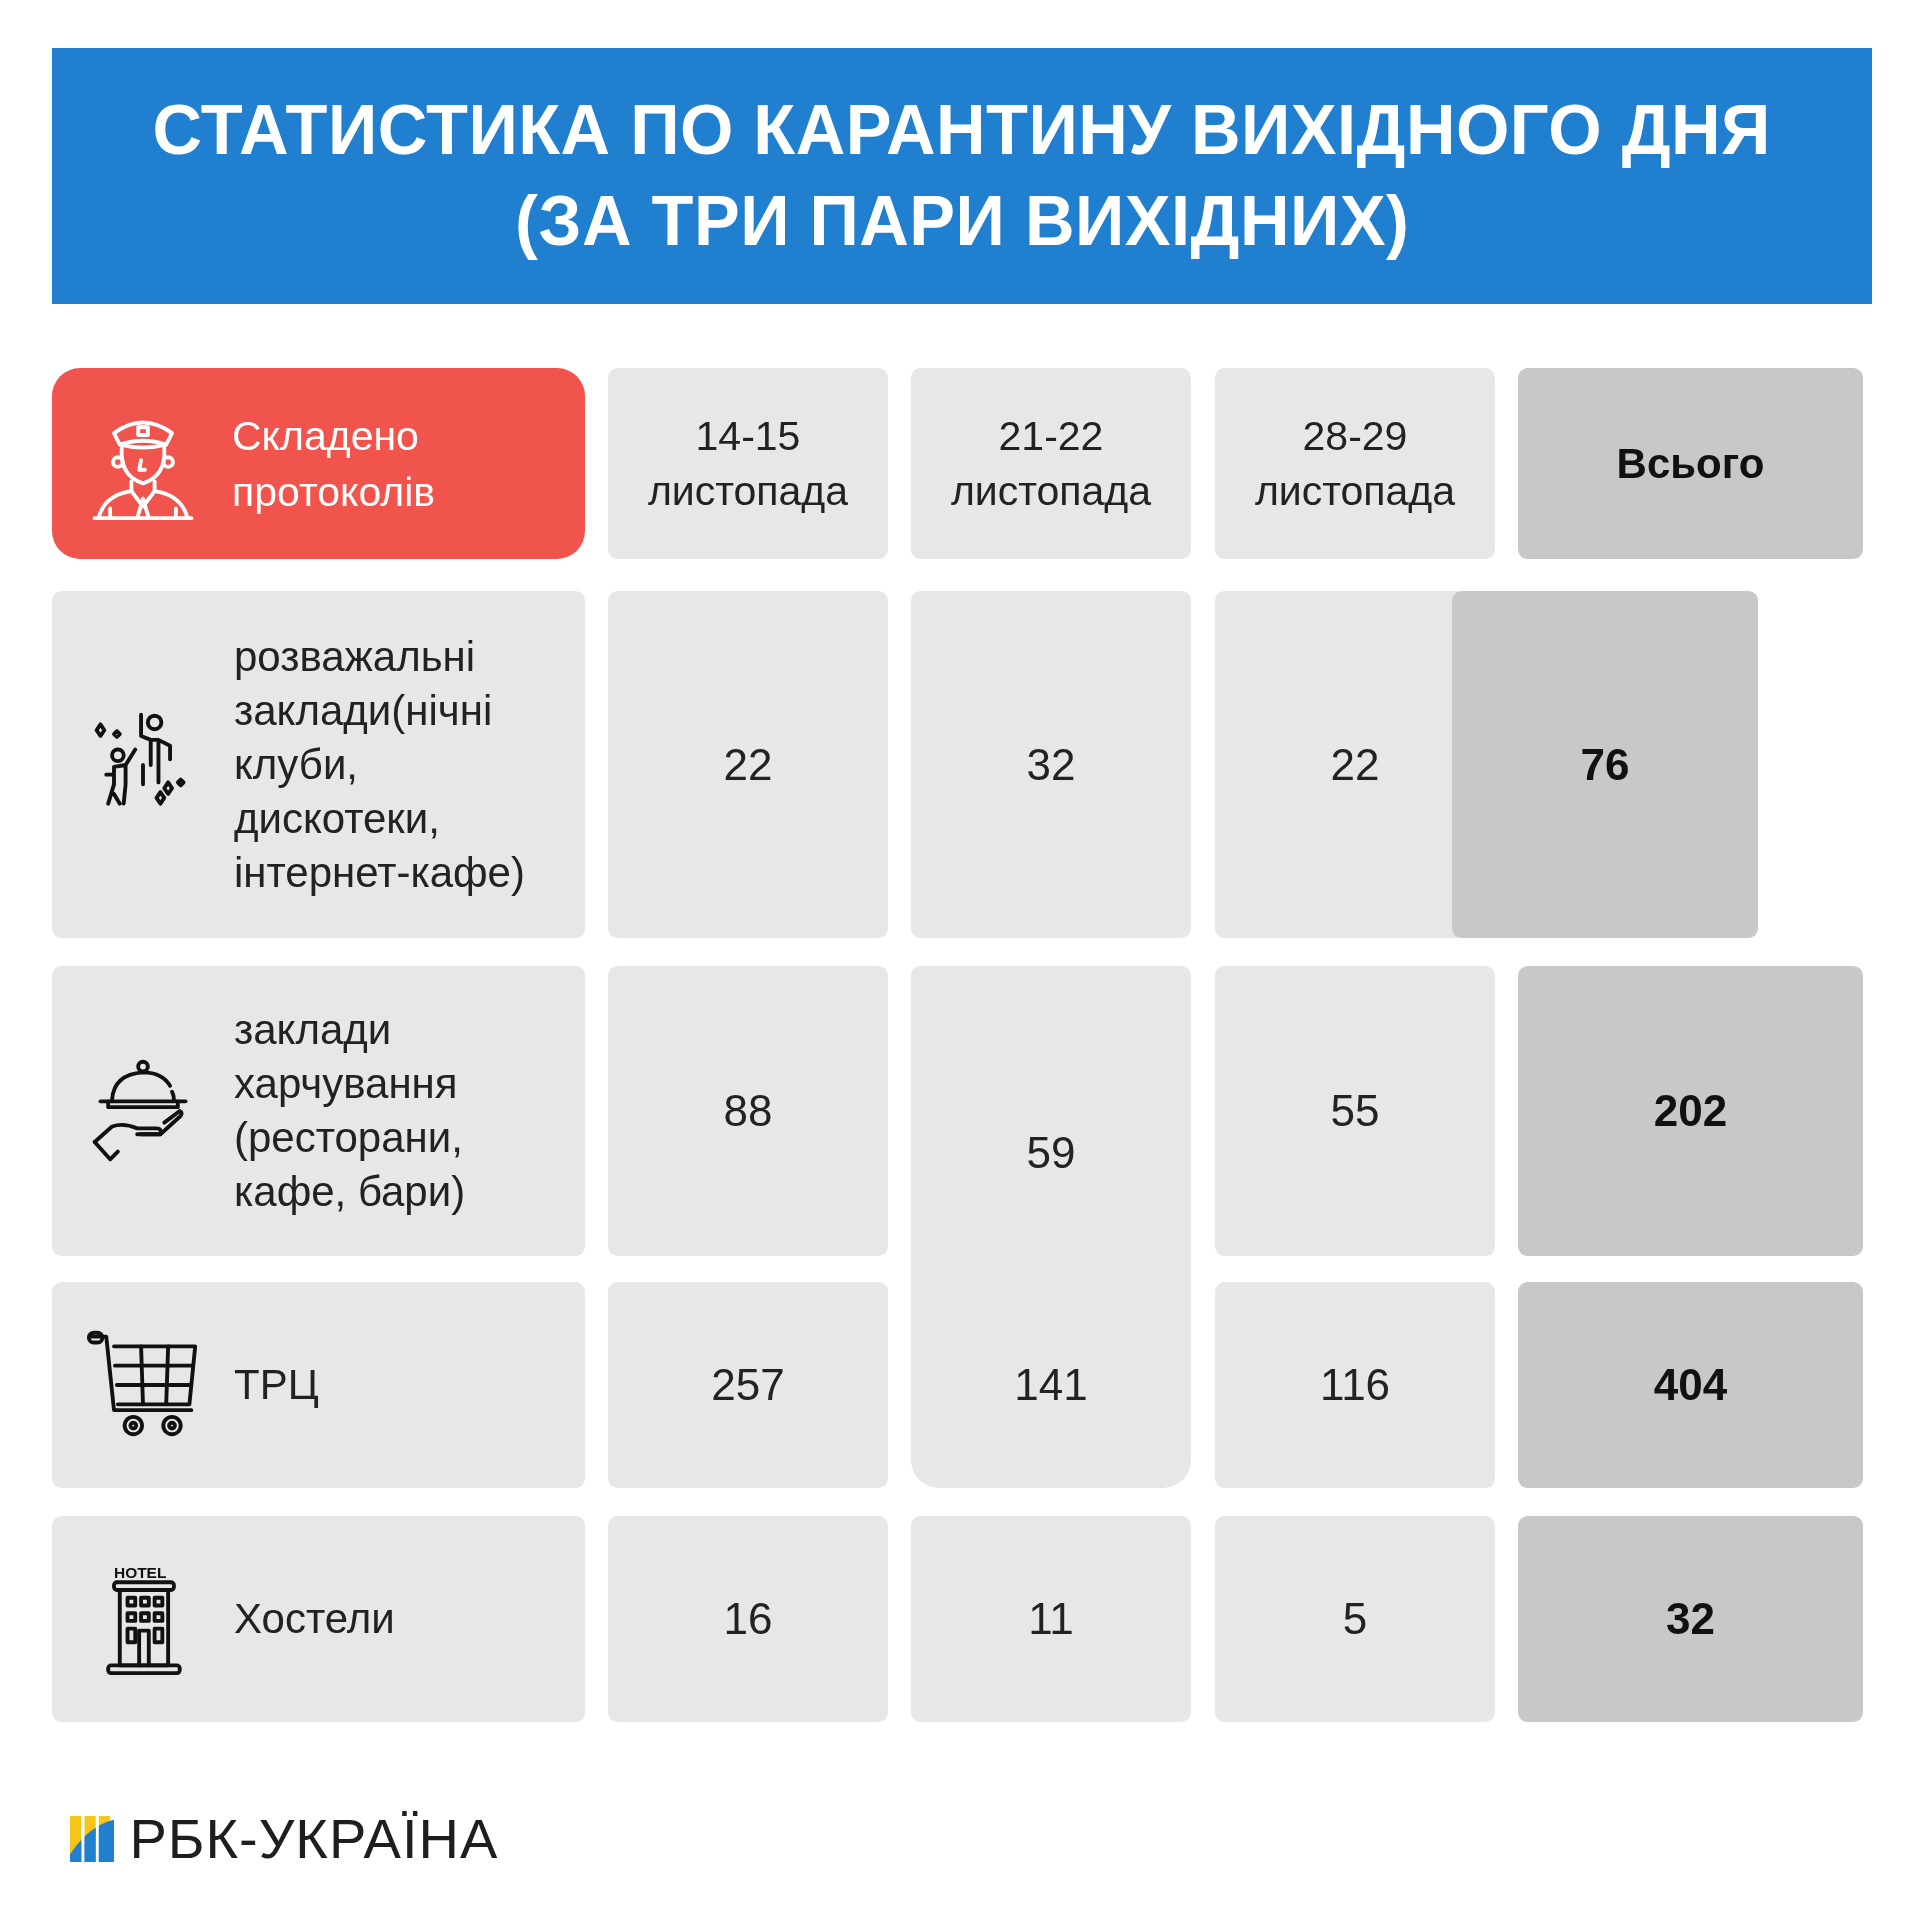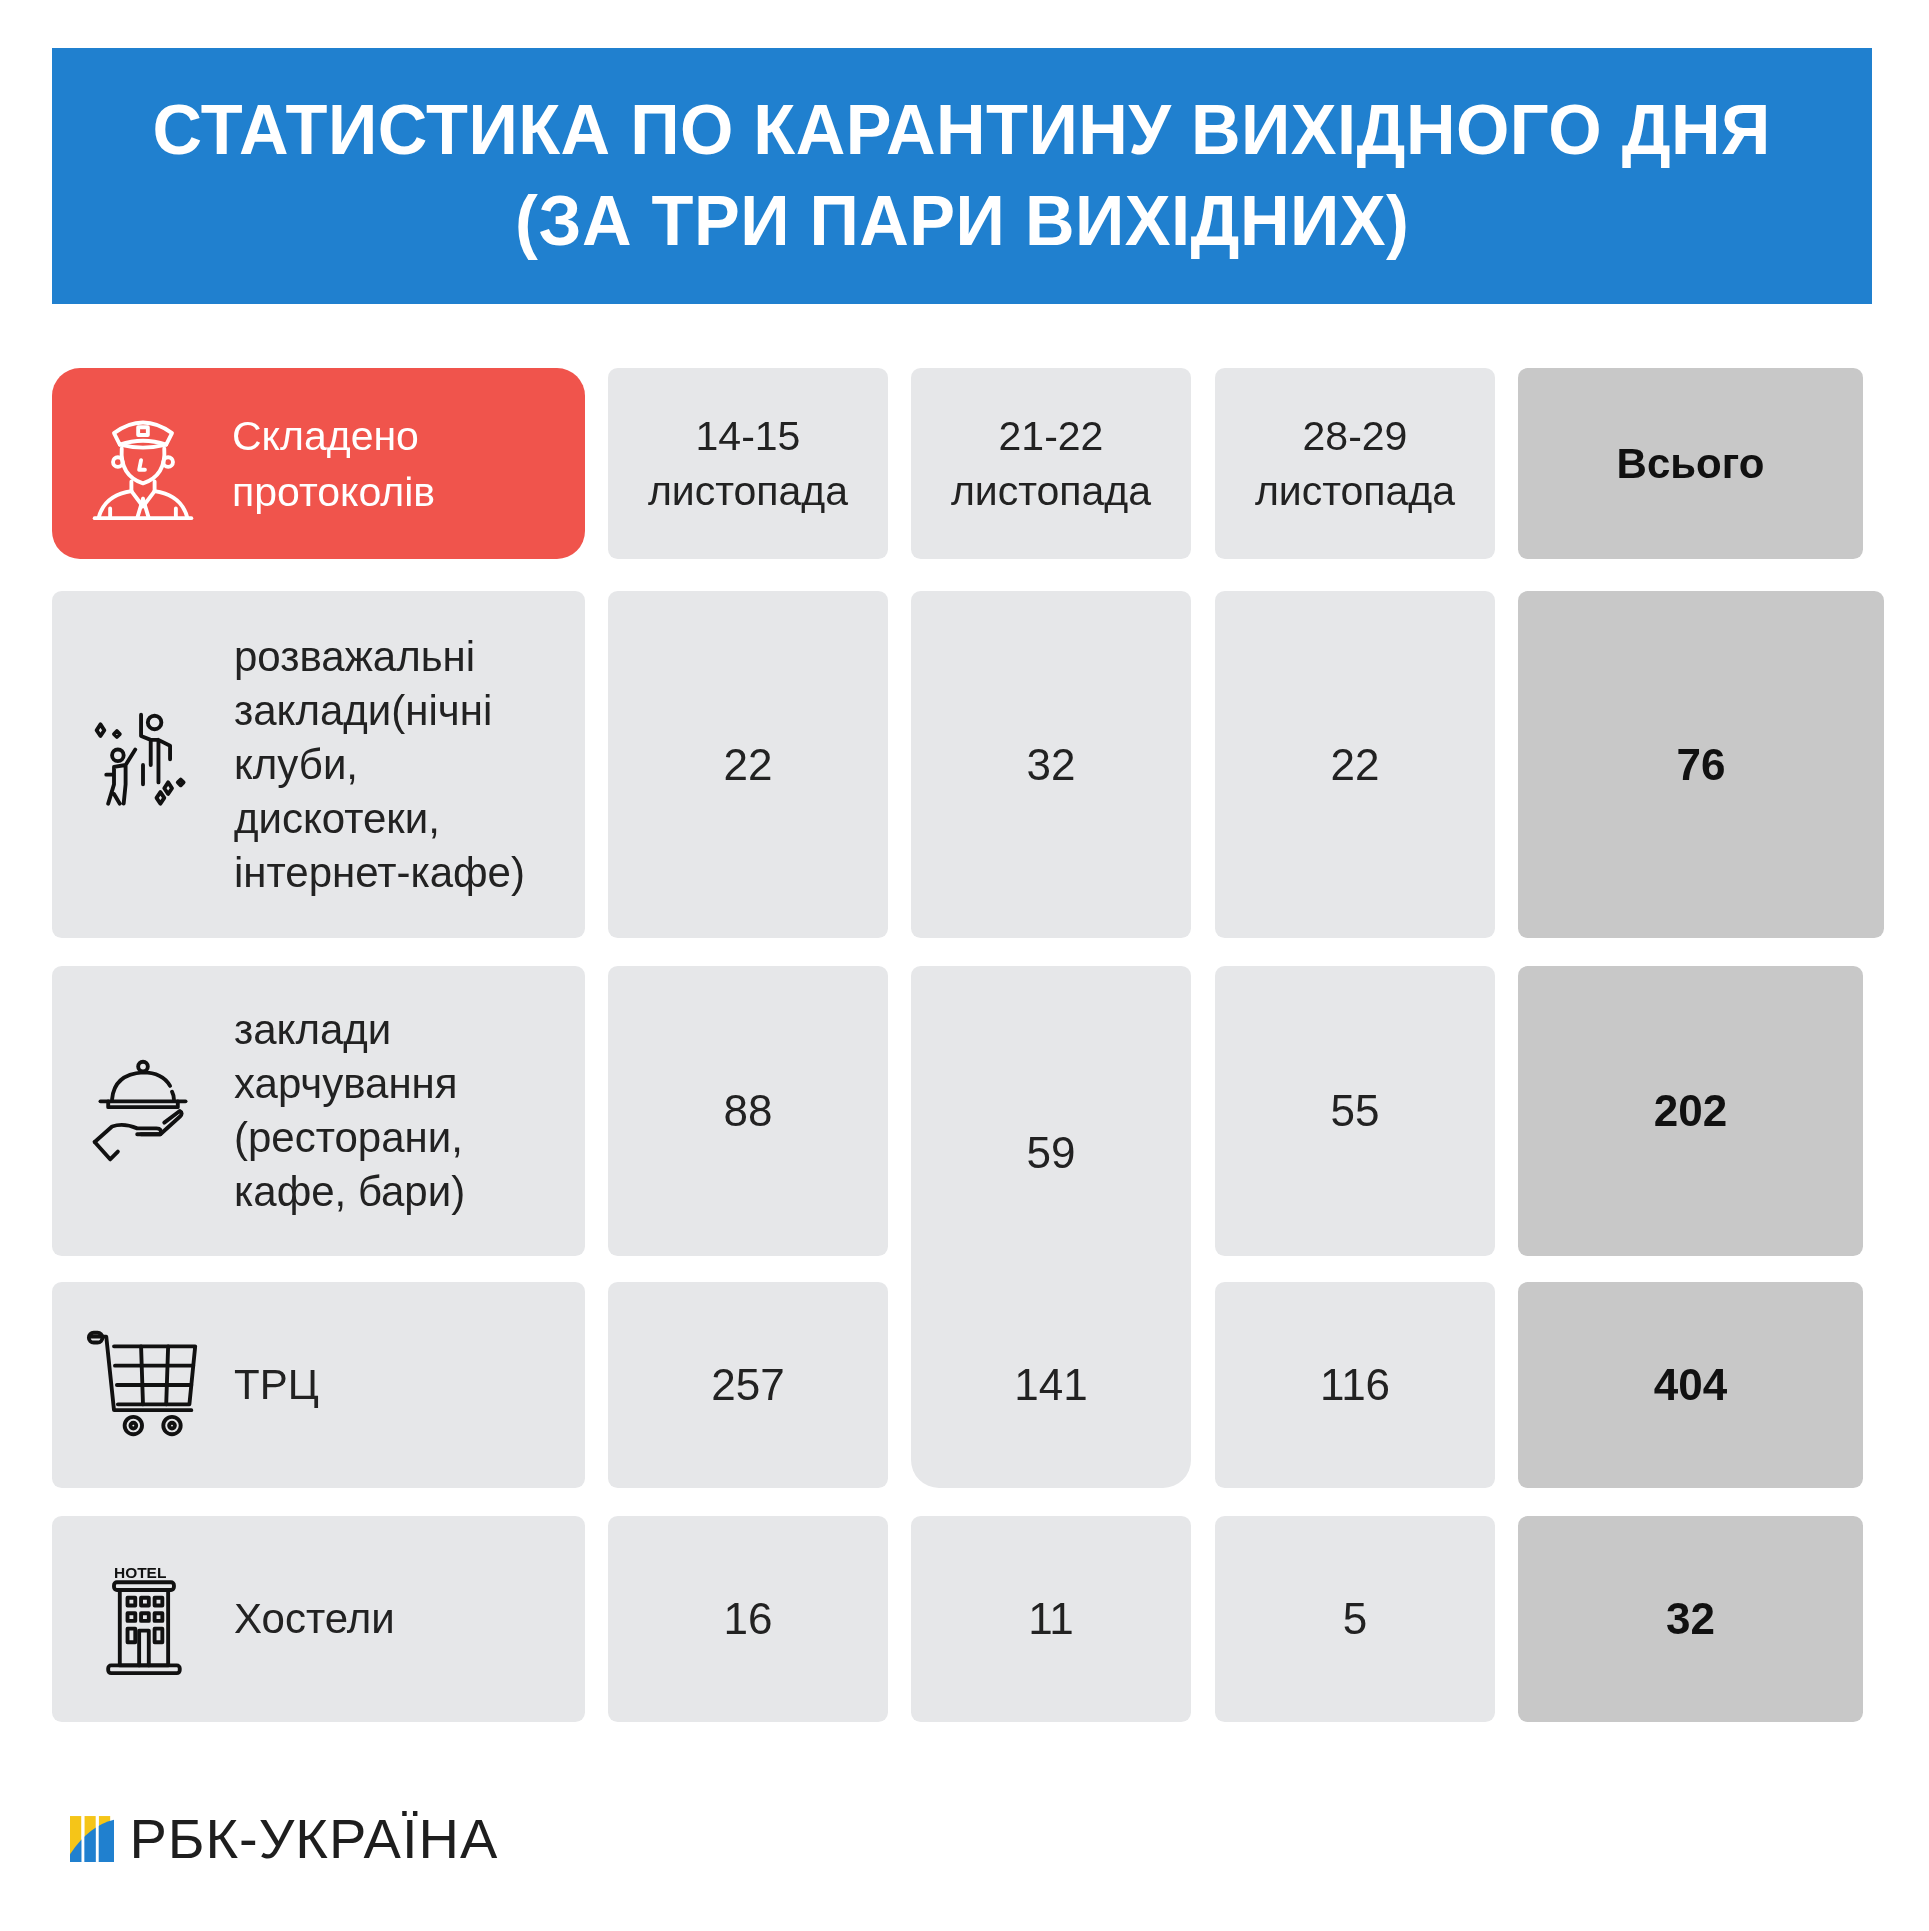--- a/index.html
+++ b/index.html
@@ -108,21 +108,21 @@
 </div>
 <div class="cell" style="left:608px; top:591px; width:280px; height:347px;">
     <span class="num">22</span>
   </div>
 <div class="cell" style="left:911px; top:591px; width:280px; height:347px;">
     <span class="num">32</span>
   </div>
 <div class="cell" style="left:1215px; top:591px; width:280px; height:347px;">
     <span class="num">22</span>
   </div>
-<div class="cell total" style="left:1518px; top:591px; width:366px; height:347px;">
+<div class="cell total" style="left:1452px; top:591px; width:306px; height:347px;">
     <span class="num bold">76</span>
   </div>
 
 <div class="cell cat" style="left:52px; top:966px; width:533px; height:290px;">
   <svg class="icon" viewBox="0 0 120 120" fill="none" stroke="#111" stroke-width="4" stroke-linecap="round" stroke-linejoin="round">
     <circle cx="60" cy="14" r="5"></circle>
     <path d="M28 48 Q30 22 60 20 Q80 20 88 34"></path>
     <path d="M90 40 Q92 44 92 48"></path>
     <path d="M16 50 H104"></path>
     <path d="M24 50 V56 H96 V50"></path>

